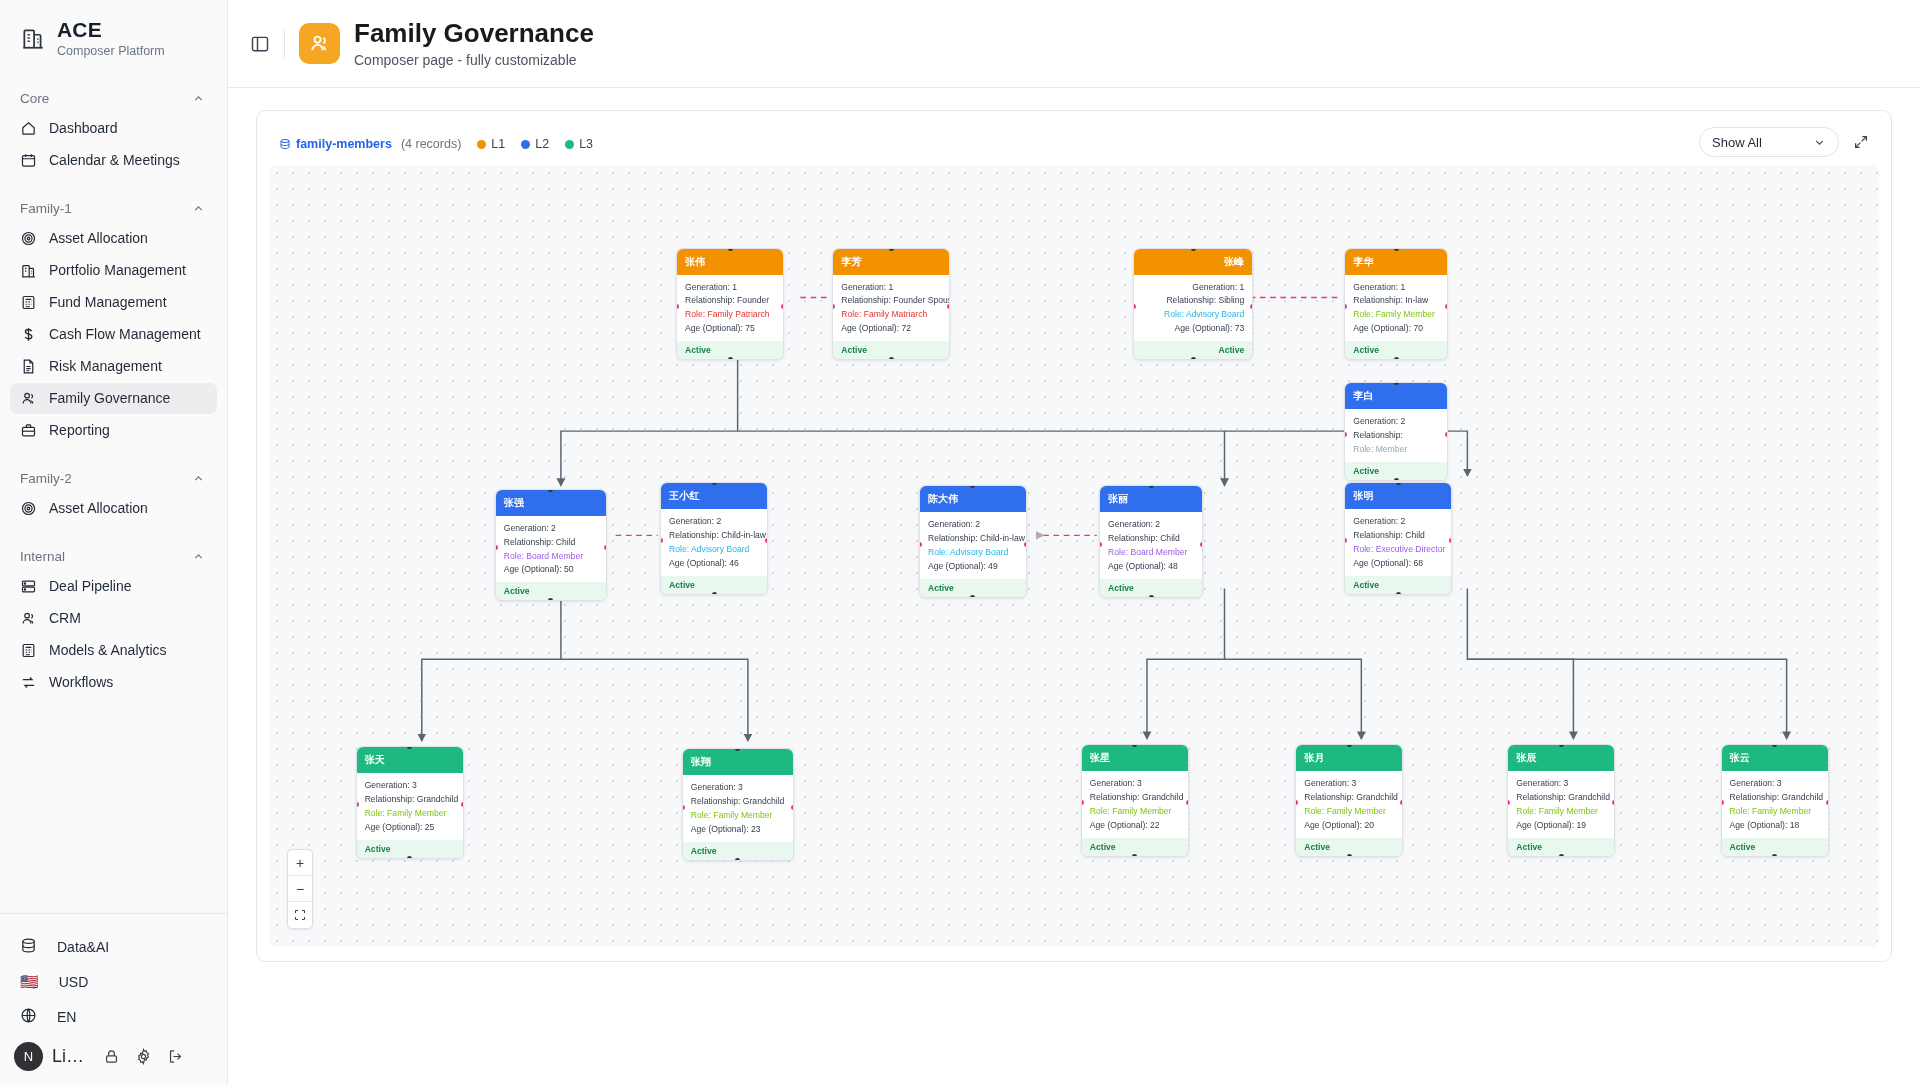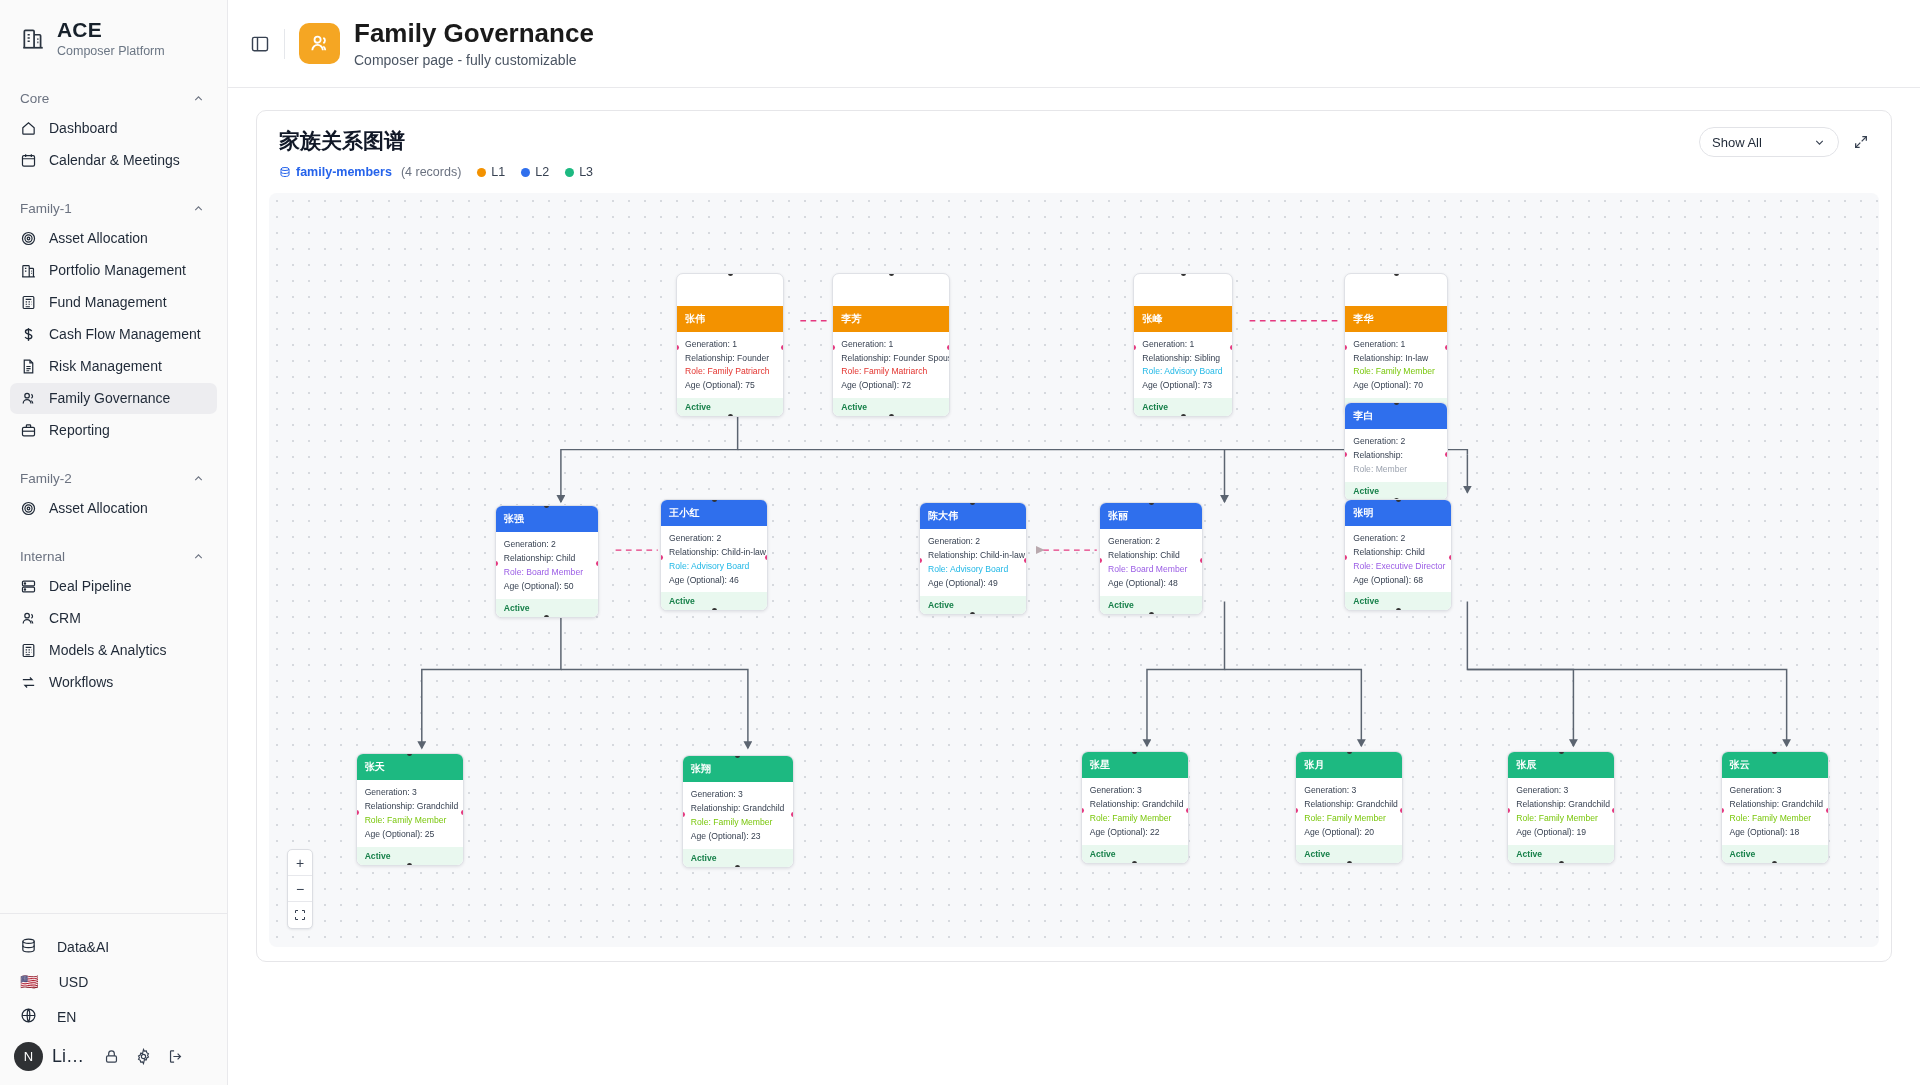--- a/index.html
+++ b/index.html
@@ -106,21 +106,21 @@
 
   .node {
     position: absolute; width: 120px; border-radius: 7px; background: #fff;
     border: 1px solid #dfe1e6; box-shadow: 0 1px 3px rgba(16,24,40,.10);
     overflow: hidden; font-size: 8.6px; cursor: pointer;
   }
   .node .nhead {
     padding: 6px 8px 6px 8px; font-weight: bold; color: #fff; font-size: 10px;
     letter-spacing: .2px;
   }
-  .node.l1 .nhead { background: #f39200; margin-top: 32px; }
+  .node.l1 .nhead { background: #f39200; }
   .node.l2 .nhead { background: #2f6fed; }
   .node.l3 .nhead { background: #1db981; }
   .node .nbody { padding: 6px 8px 5px 8px; background: #fff; }
   .node .nrow { color: #374151; line-height: 1.62; white-space: nowrap; }
   .node .nrole { line-height: 1.62; white-space: nowrap; }
   .node .nfoot {
     background: #e9f8ef; color: #17804a; padding: 4px 8px; font-size: 8.6px; font-weight: 600;
   }
   .port { position: absolute; width: 5px; height: 5px; border-radius: 50%; background: #e53980; }
   .port.l { left: -3px; top: 50%; }
@@ -394,21 +394,20 @@
       </span>
       <span class="page-titles">
         <span class="page-title">Family Governance</span>
         <span class="page-sub">Composer page - fully customizable</span>
       </span>
     </header>
 
     <div class="content">
       <div class="card-panel">
         <div class="panel-head">
-          <div class="panel-title">家族关系图谱</div>
           <div class="panel-meta">
             <span class="db-link">
               <svg viewBox="0 0 24 24" fill="none" stroke="currentColor" stroke-width="2">
                   <ellipse cx="12" cy="6" rx="8" ry="3"></ellipse>
                   <path d="M4 6v12c0 1.7 3.6 3 8 3s8-1.3 8-3V6"></path>
                   <path d="M4 12c0 1.7 3.6 3 8 3s8-1.3 8-3"></path>
                 </svg>
               <span>family-members</span>
             </span>
             <span class="records">(4 records)</span>
@@ -495,21 +494,21 @@
                 <div class="nhead">李芳</div>
                 <div class="nbody">
                   <div class="nrow">Generation: 1</div>
                   <div class="nrow">Relationship: Founder Spouse</div>
                   <div class="nrole" style="color:#e3342f">Role: Family Matriarch</div>
                   <div class="nrow">Age (Optional): 72</div>
                 </div>
                 <div class="nfoot">Active</div>
                 <div class="port-b"></div>
               </div>
-              <div class="node l1" style="left: 53.6827%; top: 10.5556%; width: 100px;">
+              <div class="node l1" style="left: 53.6827%; top: 10.5556%; width: 120px; text-align: right;">
                 <div class="port-t"></div>
                 <div class="port l"></div>
                 <div class="port r"></div>
                 <div class="nhead">张峰</div>
                 <div class="nbody">
                   <div class="nrow">Generation: 1</div>
                   <div class="nrow">Relationship: Sibling</div>
                   <div class="nrole" style="color:#22b8e6">Role: Advisory Board</div>
                   <div class="nrow">Age (Optional): 73</div>
                 </div>
@@ -536,21 +535,21 @@
                 <div class="port r"></div>
                 <div class="nhead">李白</div>
                 <div class="nbody">
                   <div class="nrow">Generation: 2</div>
                   <div class="nrow">Relationship:</div>
                   <div class="nrole" style="color:#9ca3af">Role: Member</div>
                 </div>
                 <div class="nfoot">Active</div>
                 <div class="port-b"></div>
               </div>
-              <div class="node l2" style="left: 14.0227%; top: 41.3889%; width: 104px;">
+              <div class="node l2" style="left: 14.0227%; top: 41.3889%; width: 112px;">
                 <div class="port-t"></div>
                 <div class="port l"></div>
                 <div class="port r"></div>
                 <div class="nhead">张强</div>
                 <div class="nbody">
                   <div class="nrow">Generation: 2</div>
                   <div class="nrow">Relationship: Child</div>
                   <div class="nrole" style="color:#9b5de5">Role: Board Member</div>
                   <div class="nrow">Age (Optional): 50</div>
                 </div>

